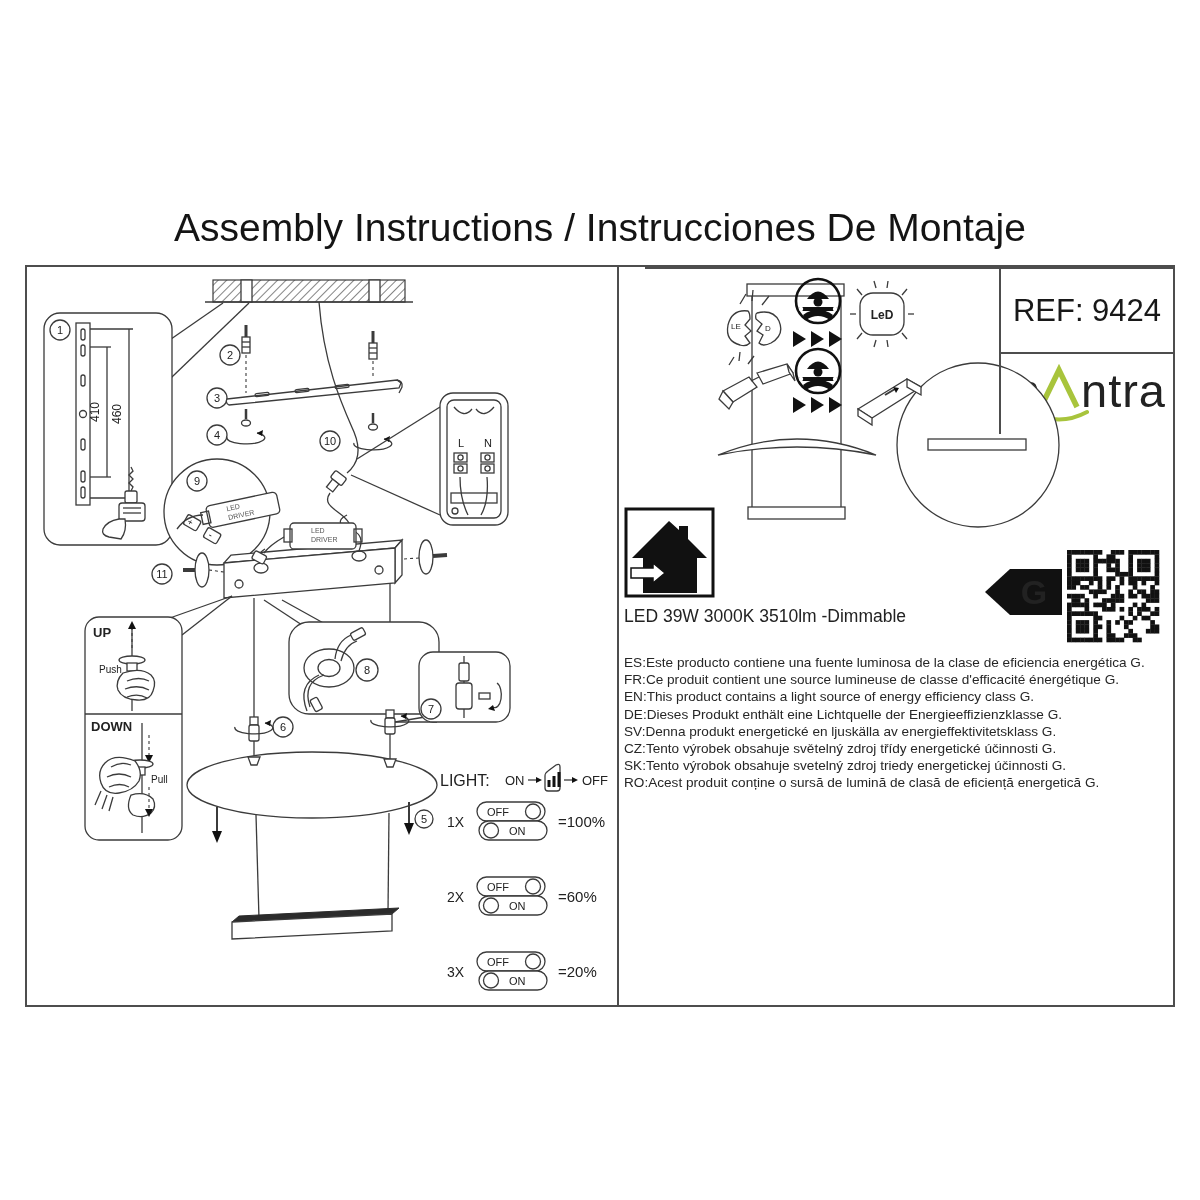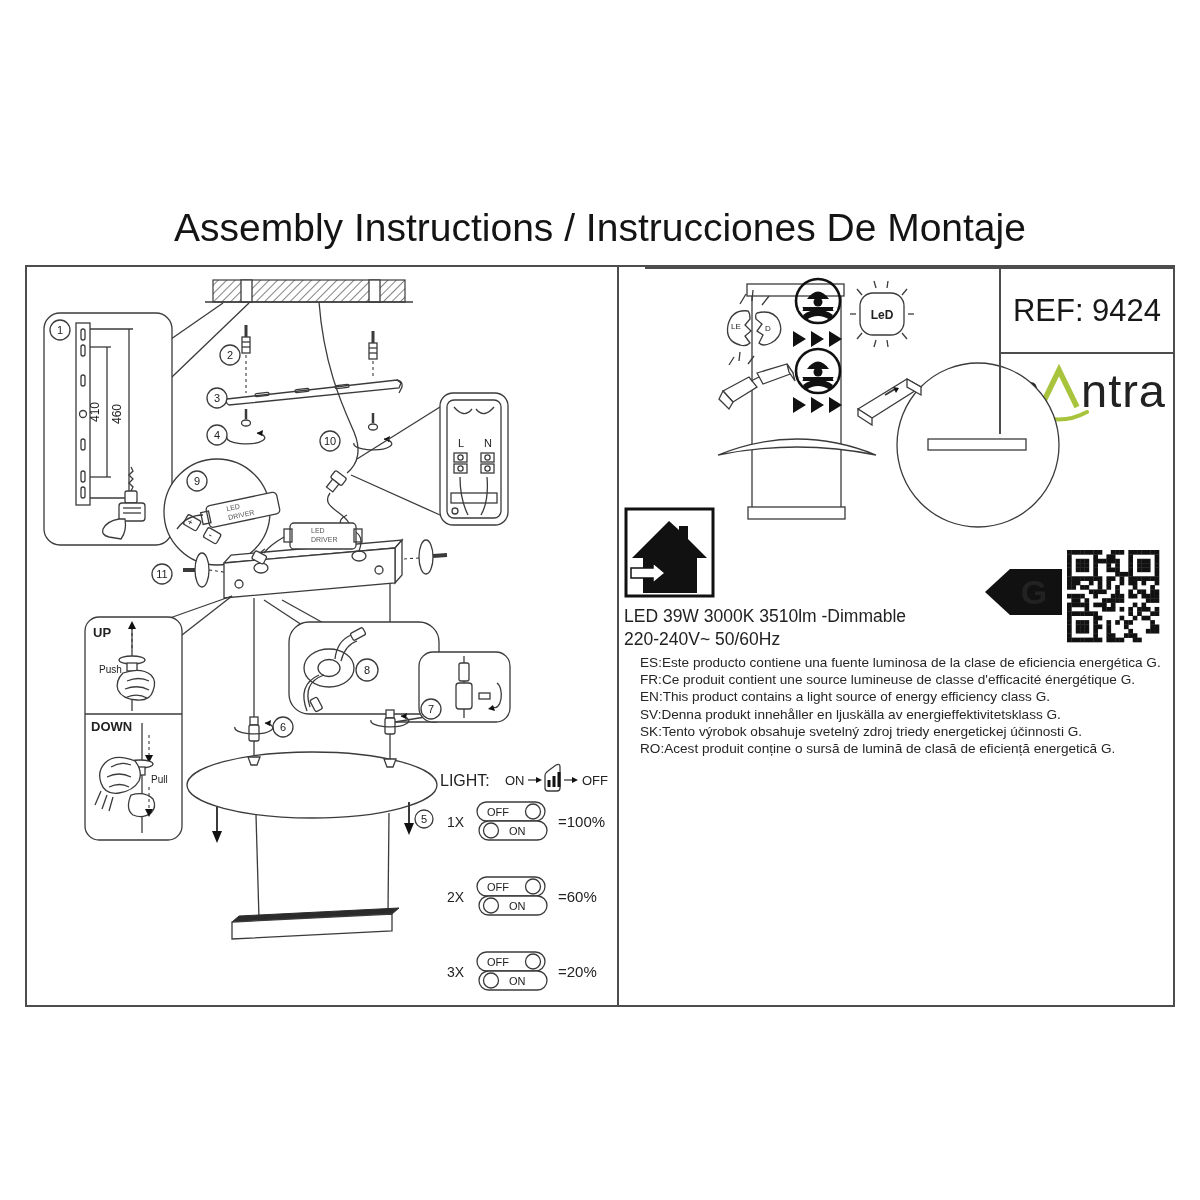--- a/index.html
+++ b/index.html
@@ -8,21 +8,21 @@
   .frame{position:absolute;left:25px;top:265px;width:1150px;height:742px;border:2px solid #4d4d4d;box-sizing:border-box;display:flex;}
   .left-panel{width:592px;height:100%;border-right:2px solid #4d4d4d;box-sizing:border-box;position:relative;}
   .right-panel{flex:1;position:relative;display:flex;flex-direction:row;}
   .right-top{position:relative;flex:1;}
   .right-bottom{height:167px;border-top:2px solid #4d4d4d;box-sizing:border-box;display:flex;}
   .icons-cell{width:356px;position:relative;border-right:2px solid #4d4d4d;box-sizing:border-box;}
   .ref-col{flex:1;display:flex;flex-direction:column;}
   .ref-cell{height:85px;border-bottom:2px solid #4d4d4d;box-sizing:border-box;display:flex;align-items:center;justify-content:center;font-size:31px;color:#181818;}
   .brand-cell{flex:1;display:flex;align-items:center;justify-content:center;}
   .spec-lines{position:absolute;left:5px;top:338px;font-size:17.5px;color:#222;line-height:23px;white-space:nowrap;}
-  .lang-lines{position:absolute;left:5px;top:387px;font-size:13.6px;color:#262626;line-height:17.2px;white-space:nowrap;margin-left:16px;}
+  .lang-lines{position:absolute;left:5px;top:387px;font-size:13.6px;color:#262626;line-height:17.2px;white-space:nowrap;}
   svg text{font-family:"Liberation Sans",sans-serif;fill:#222;}
   .ln{stroke:#3b3b3b;stroke-width:1.3;fill:none;}
   .lnf{stroke:#3b3b3b;stroke-width:1.3;fill:#fff;}
   .lnd{stroke:#3b3b3b;stroke-width:1.1;fill:none;stroke-dasharray:3,3;}
   .blk{fill:#111;stroke:none;}
   .stept{font-size:11px;text-anchor:middle;}
   .tiny{font-size:7px;fill:#555;}
 </style>
 </head>
 <body>
@@ -639,28 +639,29 @@
                 <rect x="48.19" y="87.62" width="4.68" height="4.68"></rect>
                 <rect x="52.57" y="87.62" width="4.68" height="4.68"></rect>
                 <rect x="65.71" y="87.62" width="4.68" height="4.68"></rect>
                 <rect x="70.10" y="87.62" width="4.68" height="4.68"></rect>
               </g>
           </g>
         </svg>
 
         <div class="spec-lines">
           <div>LED 39W 3000K 3510lm -Dimmable</div>
-          <div>220-240V~ 50/60Hz</div>
         </div>
 
         <div class="lang-lines">
           <div>ES:Este producto contiene una fuente luminosa de la clase de eficiencia energética G.</div>
           <div>FR:Ce produit contient une source lumineuse de classe d'efficacité énergétique G.</div>
           <div>EN:This product contains a light source of energy efficiency class G.</div>
-          <div>SV:Denna produkt innehåller en ljuskälla av energieffektivitetsklass G.</div>
+          <div>DE:Dieses Produkt enthält eine Lichtquelle der Energieeffizienzklasse G.</div>
+          <div>SV:Denna produkt energetické en ljuskälla av energieffektivitetsklass G.</div>
+          <div>CZ:Tento výrobek obsahuje světelný zdroj třídy energetické účinnosti G.</div>
           <div>SK:Tento výrobok obsahuje svetelný zdroj triedy energetickej účinnosti G.</div>
           <div>RO:Acest produit conține o sursă de lumină de clasă de eficiență energetică G.</div>
         </div>
       </div>
 
       <div class="right-bottom">
         <div class="icons-cell">
           <svg width="356" height="165" viewBox="0 0 356 165">
 
             <g>

